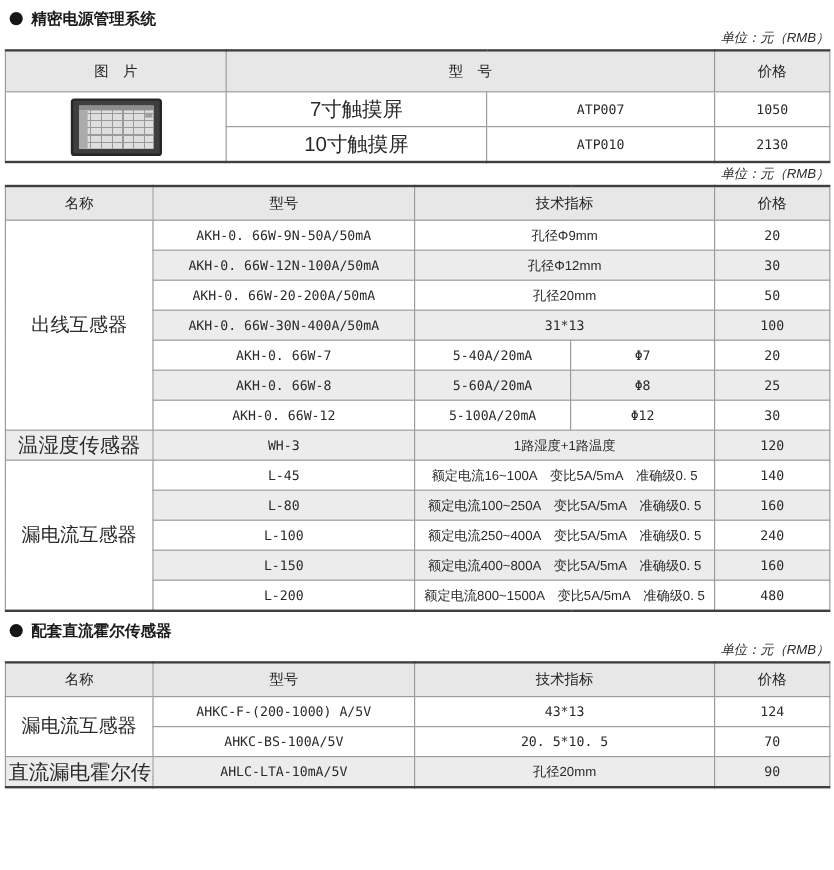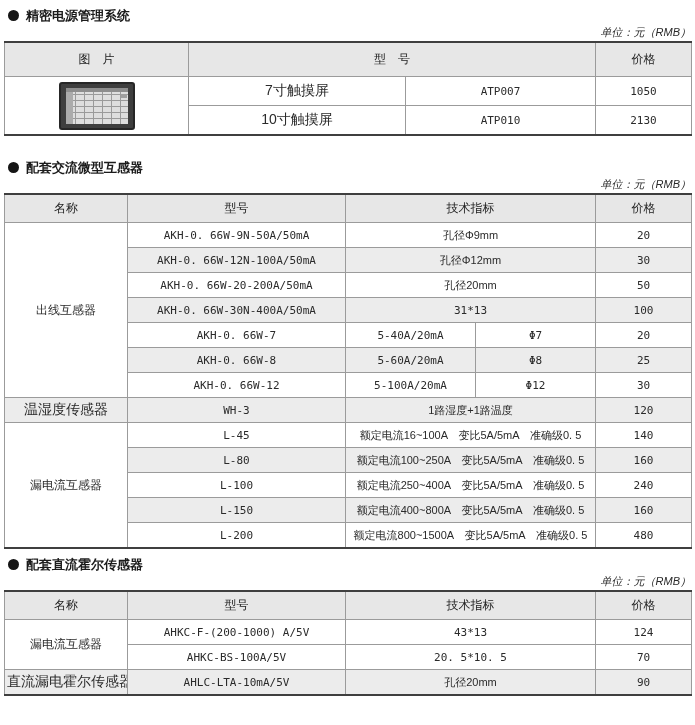--- a/index.html
+++ b/index.html
@@ -10,23 +10,23 @@
   .bullet{width:11px;height:11px;border-radius:50%;background:#151515;flex:0 0 auto;}
   .unit{text-align:right;font-size:11px;color:#2a2a2a;margin:3px 4px 3px 0;line-height:12px;font-style:italic;}
   table{border-collapse:collapse;table-layout:fixed;margin:0 0 0 4px;width:687px;
         border-top:2px solid #3f3f3f;border-bottom:2px solid #3f3f3f;padding-left:32px;}
   th,td{border:1px solid #9b9b9b;text-align:center;vertical-align:middle;
         padding:0 2px;font-weight:400;overflow:hidden;white-space:nowrap;}
   th{background:#e7e7e7;font-size:12px;height:27px;color:#222;}
   td{font-size:11px;height:24px;background:#ffffff;}
   .t1 th{height:33px;}
   .t1 td{height:28px;}
-  td.cn{font-size:14px;text-align:center;}
+  td.cn{font-size:17px;text-align:center;}
   tr.stripe > td{background:#ececec;}
-  td.name-cell{background:#ffffff;font-size:12px;}
+  td.name-cell{background:#ffffff;font-size:16px;}
   .code{font-family:"DejaVu Sans Mono","Liberation Mono",monospace;font-size:11px;letter-spacing:0;}
   
   .device{width:76px;height:48px;margin:2px auto;background:#3e3e3e;border:2px solid #262626;
           border-radius:3px;padding:4px 5px;box-sizing:border-box;}
   .screen{width:100%;height:100%;position:relative;background:
           repeating-linear-gradient(to right,#9a9a9a 0 1px,transparent 1px 9px),
           repeating-linear-gradient(to bottom,#9a9a9a 0 1px,transparent 1px 6px),
           #dedede;}
   .screen .bar{position:absolute;top:0;left:0;width:100%;height:4px;background:#8d8d8d;}
   .screen .col{position:absolute;top:4px;left:0;width:7px;height:calc(100% - 4px);background:#ababab;}
@@ -71,24 +71,20 @@
       <td class="code">1050</td>
     </tr>
     <tr>
       <td class="cn">10寸触摸屏</td>
       <td class="code">ATP010</td>
       <td class="code">2130</td>
     </tr>
   </tbody>
     </table>
 
-  <div class="section-title" style="margin-top:24px">
-    <span class="bullet"></span>
-    <span>配套交流微型互感器</span>
-  </div>
   <div class="unit">单位：元（RMB）</div>
 
   <table>
     <colgroup>
         <col style="width:123px">
         <col style="width:218px">
         <col style="width:130px">
         <col style="width:120px">
         <col style="width:96px">
       </colgroup>

